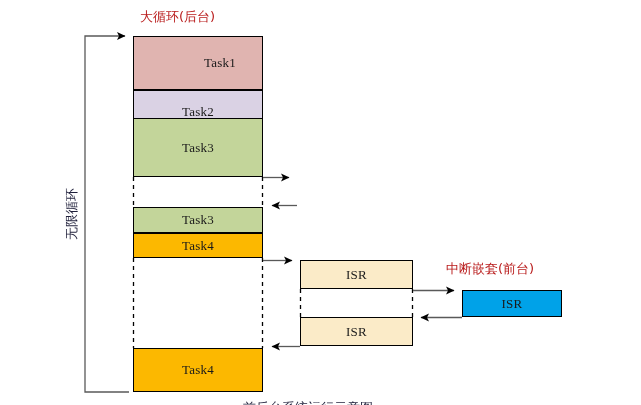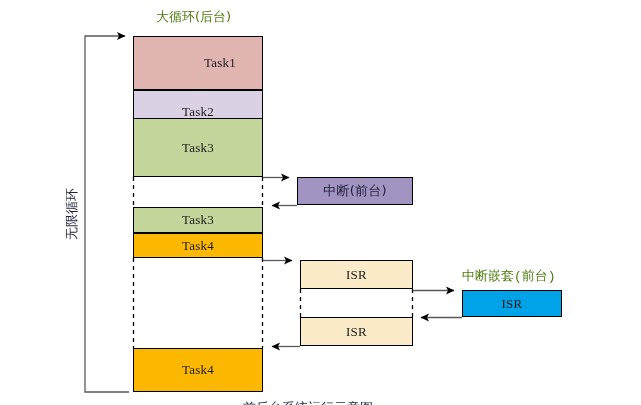--- a/index.html
+++ b/index.html
@@ -28,23 +28,22 @@
   }
   .cjk {
     font-family: "DejaVu Sans", "Liberation Sans", sans-serif;
     font-size: 13px;
     color: #1f1f3a;
   }
   .label {
     position: absolute;
     font-family: "DejaVu Sans", "Liberation Sans", sans-serif;
     font-size: 13px;
-    color: #4d7c0f;
+    color: #b91c1c;
     white-space: nowrap;
-    margin-left: 16px;
   }
   .vlabel {
     position: absolute;
     font-family: "DejaVu Sans", "Liberation Sans", sans-serif;
     font-size: 13px;
     color: #1f1f3a;
     white-space: nowrap;
     transform-origin: left top;
     transform: rotate(-90deg);
   }
@@ -67,21 +66,21 @@
     line-height: 13px;
   }
 </style>
 </head>
 <body>
 
 <div id="canvas">
 
   <div class="label" style="left:140px; top:8px;">大循环(后台)</div>
 
-  <div class="label" style="left:446px; top:267px;font-family:Liberation Mono, monospace;">中断嵌套(前台)</div>
+  <div class="label" style="left:446px; top:260px;">中断嵌套(前台)</div>
 
   <div class="vlabel" style="left:63px; top:240px;">无限循环</div>
 
   <div class="box" style="left:133px; top:36px; width:130px; height:54px; background:#e0b4b0;padding-left:44px;">
     <span>Task1</span>
   </div>
 
   <div class="box" style="left:133px; top:90px; width:130px; height:44px; background:#dad2e4;">
     <span>Task2</span>
   </div>
@@ -95,23 +94,20 @@
   </div>
 
   <div class="box" style="left:133px; top:233px; width:130px; height:25px; background:#fcb800;">
     <span>Task4</span>
   </div>
 
   <div class="box" style="left:133px; top:348px; width:130px; height:44px; background:#fcb800;">
     <span>Task4</span>
   </div>
 
-  <div class="box cjk" style="left:297px; top:177px; width:116px; height:28px; background:#a294c0;">
-    <span>中断(前台)</span>
-  </div>
 
   <div class="box" style="left:300px; top:260px; width:113px; height:29px; background:#fbebc8;">
     <span>ISR</span>
   </div>
 
   <div class="box" style="left:300px; top:317px; width:113px; height:29px; background:#fbebc8;">
     <span>ISR</span>
   </div>
 
   <div class="box" style="left:462px; top:290px; width:100px; height:27px; background:#00a2e8;">

